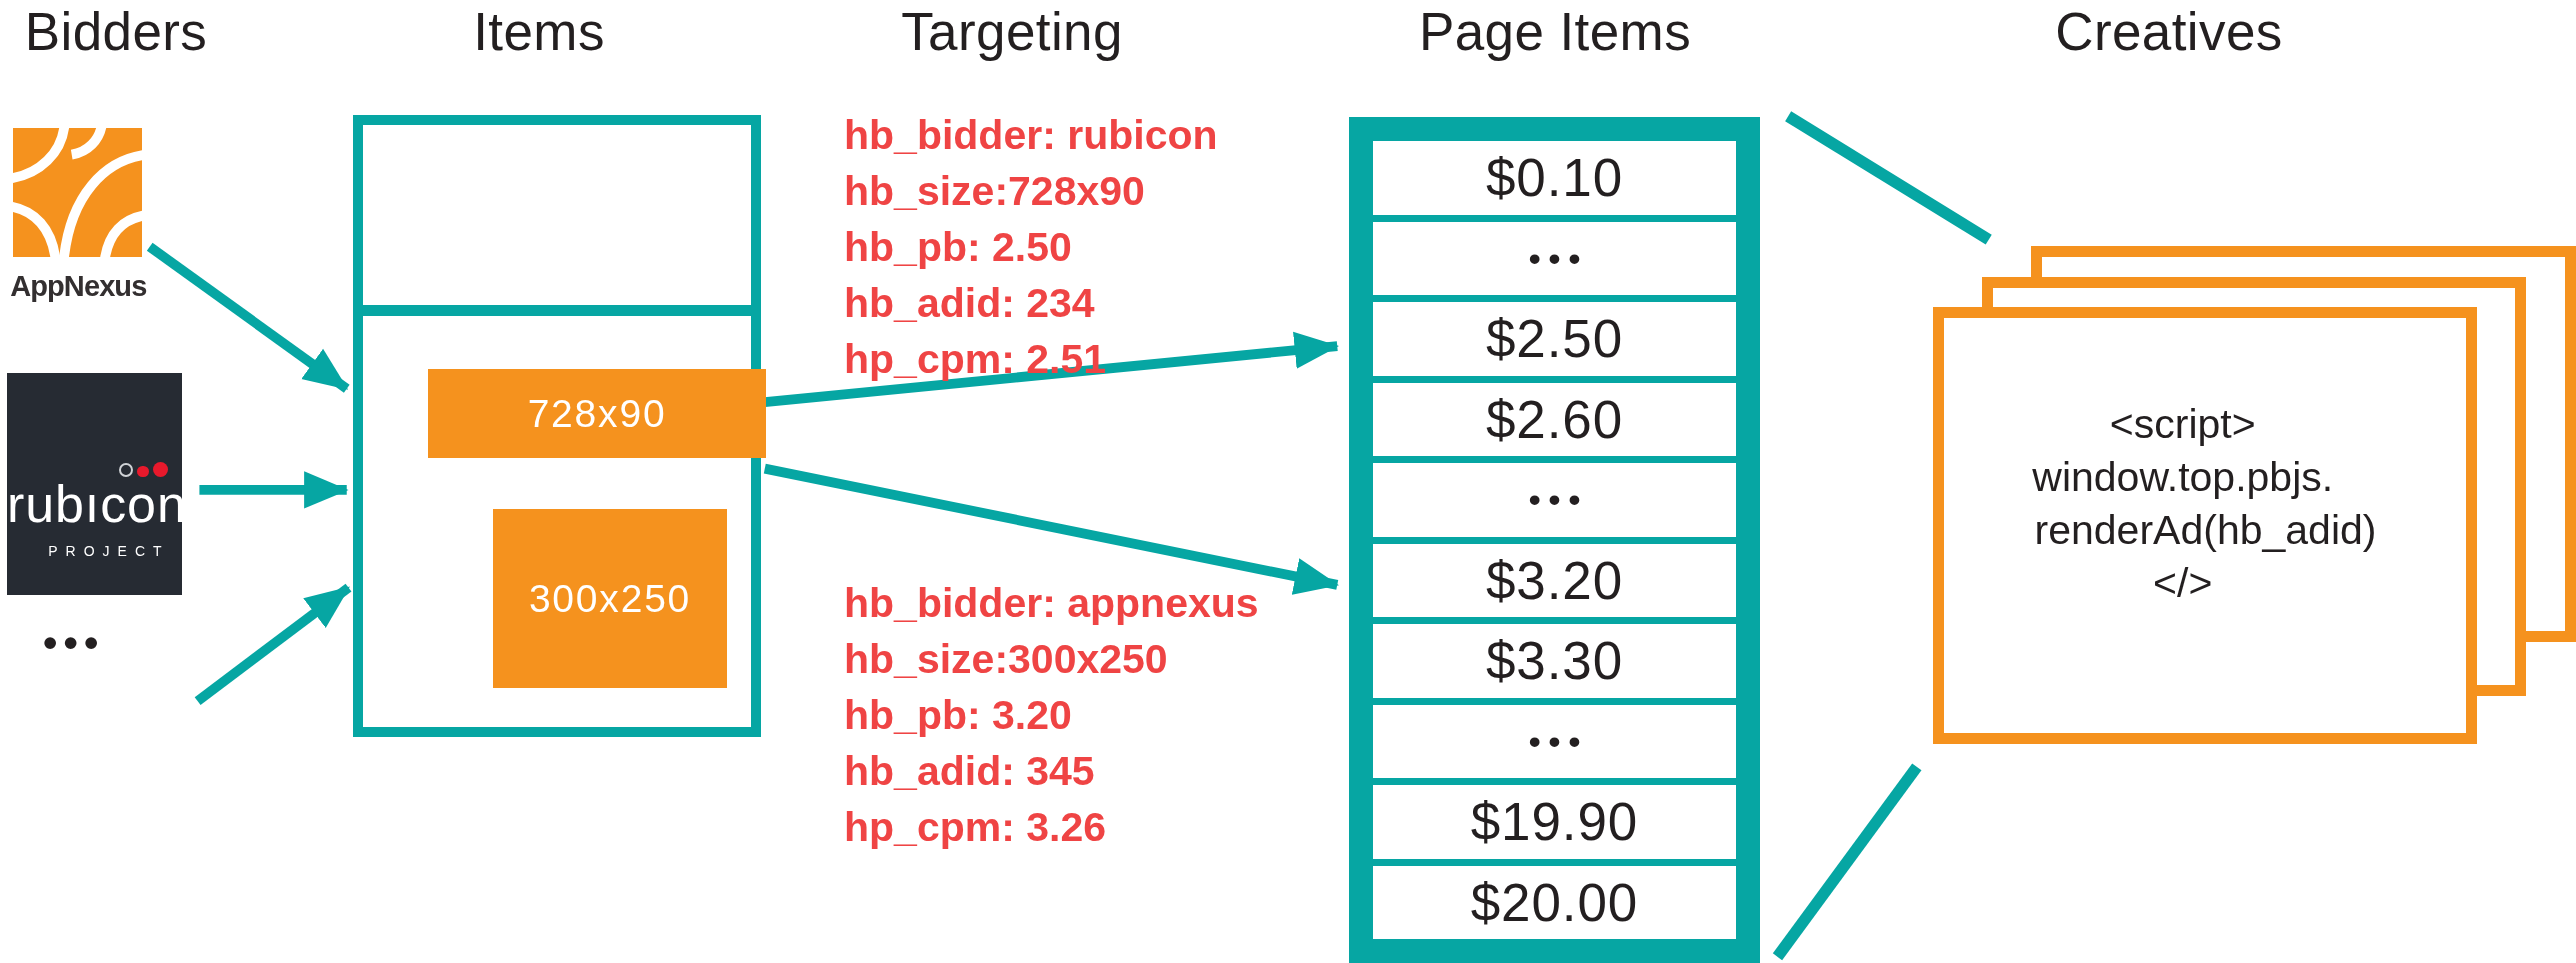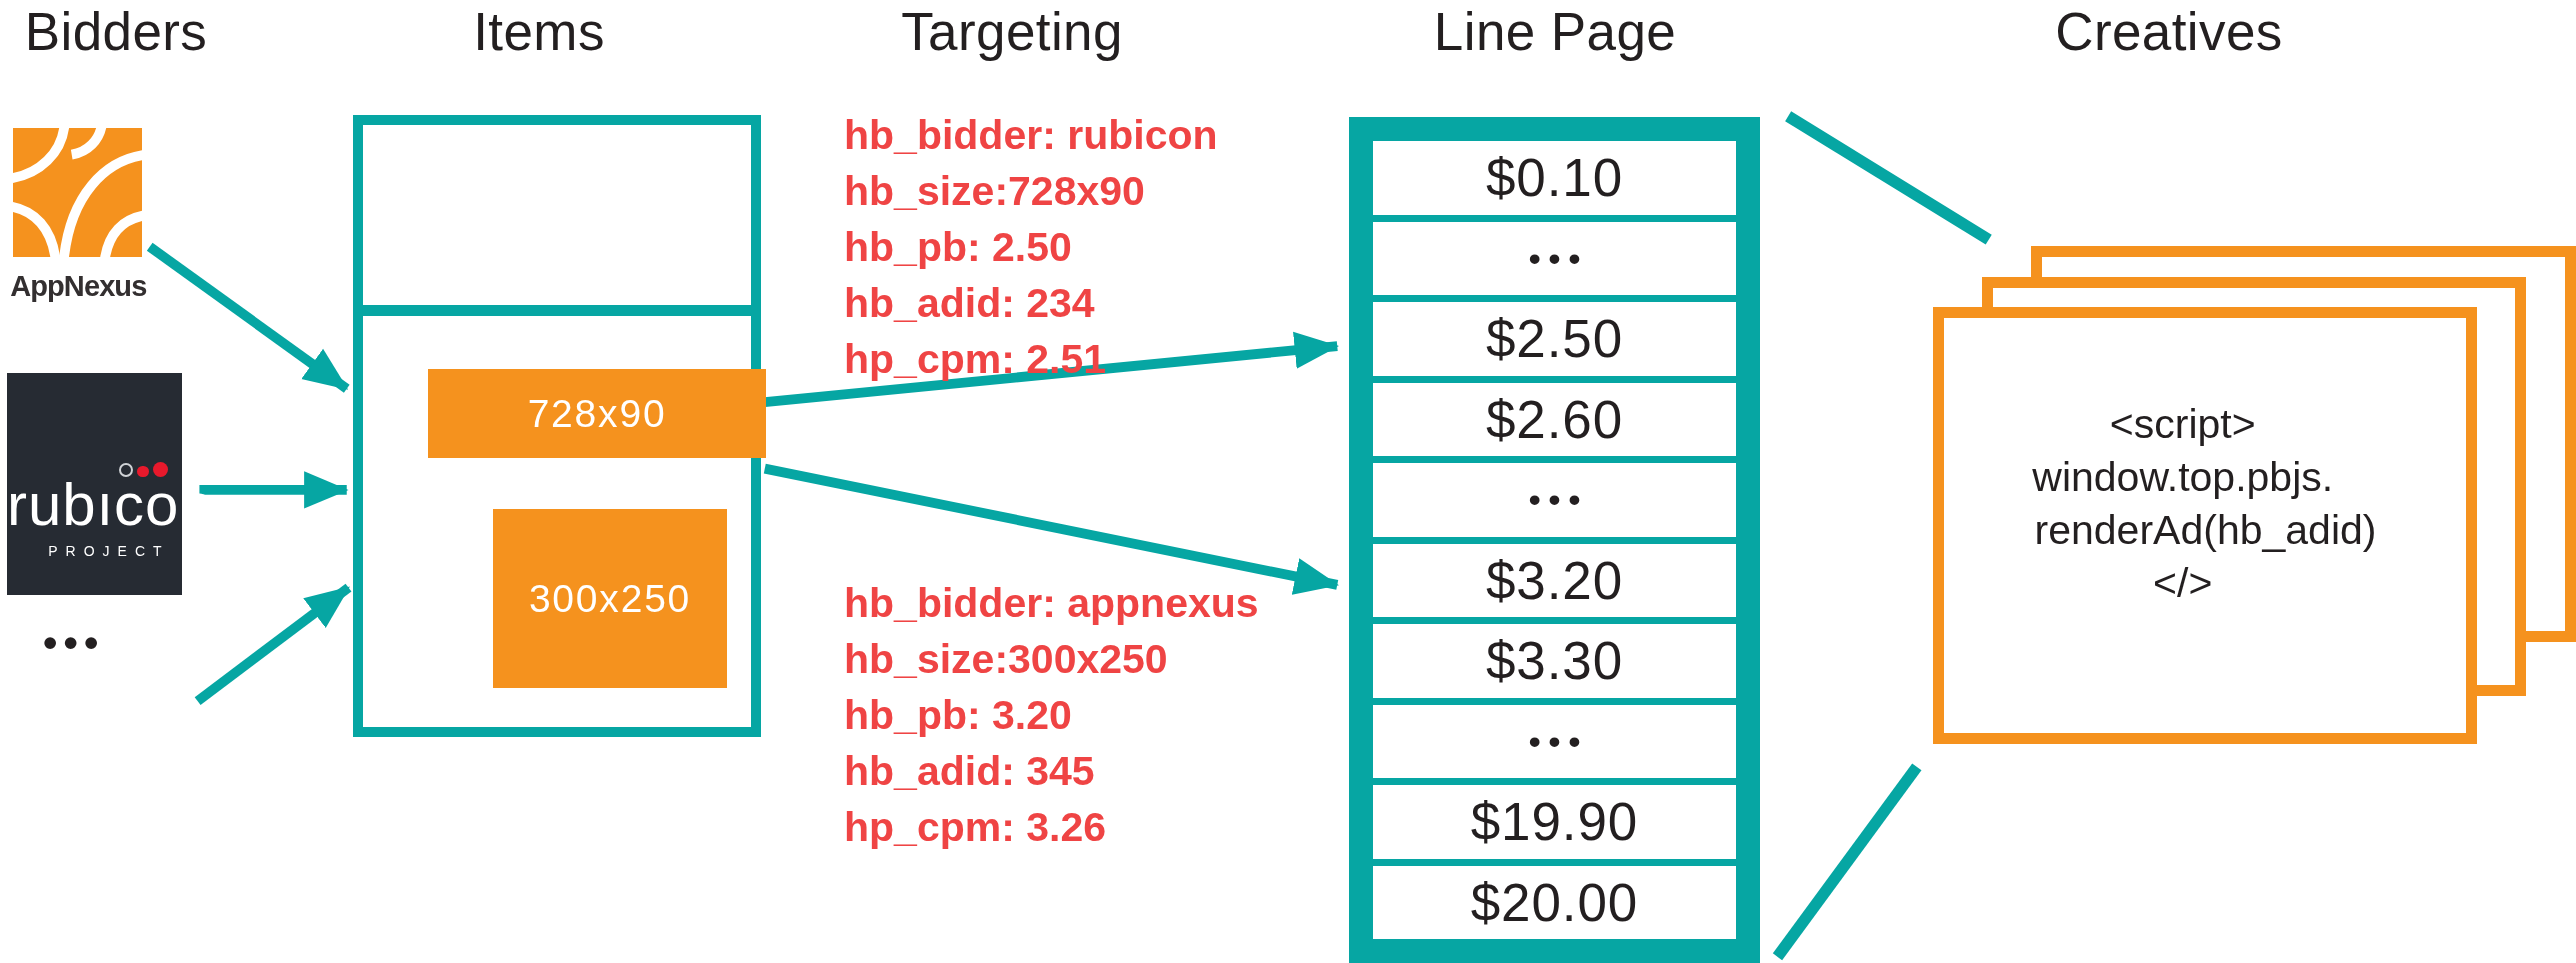--- a/index.html
+++ b/index.html
@@ -30,21 +30,21 @@
     font-size:29px;font-weight:700;color:#332f30;letter-spacing:-0.9px;
   }
   .rubicon{position:absolute;left:7px;top:373px;width:175px;height:222px;background:#262b33;}
   .rubicon-dots{position:absolute;right:14px;top:89px;display:flex;align-items:flex-end;gap:4.4px;}
   .rb-dot{display:inline-block;border-radius:50%;}
   .rb-dot.ring{width:9.8px;height:9.8px;border:2.7px solid #cfd2d6;}
   .rb-dot.small{width:11.5px;height:11.5px;background:#e8192c;}
   .rb-dot.big{width:15px;height:15px;background:#e8192c;}
   .rubicon-word{
     position:absolute;left:0;top:105px;width:100%;text-align:center;color:#fff;
-    font-size:60px;font-weight:400;letter-spacing:0.9px;line-height:53px;white-space:nowrap;
+    font-size:52px;font-weight:400;letter-spacing:0.9px;line-height:53px;white-space:nowrap;
   }
   .rubicon-period{display:inline-block;width:8px;height:8px;background:#fff;border-radius:50%;margin-left:2.7px;}
   .rubicon-project{
     position:absolute;right:12.4px;top:170px;color:#fff;font-size:14px;letter-spacing:8px;font-weight:400;
   }
   .bidders-more{
     position:absolute;left:43px;top:620px;font-size:41px;font-weight:700;letter-spacing:6.2px;color:#231f20;
   }
 
   
@@ -89,21 +89,21 @@
   .code-line{white-space:pre;}
 </style>
 </head>
 <body>
 
 <div id="canvas">
 
   <div class="col-title" id="title-bidders">Bidders</div>
   <div class="col-title" id="title-page">Items</div>
   <div class="col-title" id="title-targeting">Targeting</div>
-  <div class="col-title" id="title-lineitems">Line Page</div>
+  <div class="col-title" id="title-lineitems">Page Items</div>
   <div class="col-title" id="title-creatives">Creatives</div>
 
   <svg id="connectors" viewBox="0 0 2901 1085">
     <defs>
       <marker id="ah" markerUnits="userSpaceOnUse" markerWidth="56" markerHeight="46" refX="48" refY="23" orient="auto">
         <path d="M0,2 L50,23 L0,44 z" fill="#06a6a3"></path>
       </marker>
     </defs>
     <line class="arrow-line" x1="168" y1="278" x2="390" y2="438" marker-end="url(#ah)"></line>
     <line class="arrow-line" x1="224" y1="552" x2="390" y2="552" marker-end="url(#ah)"></line>

